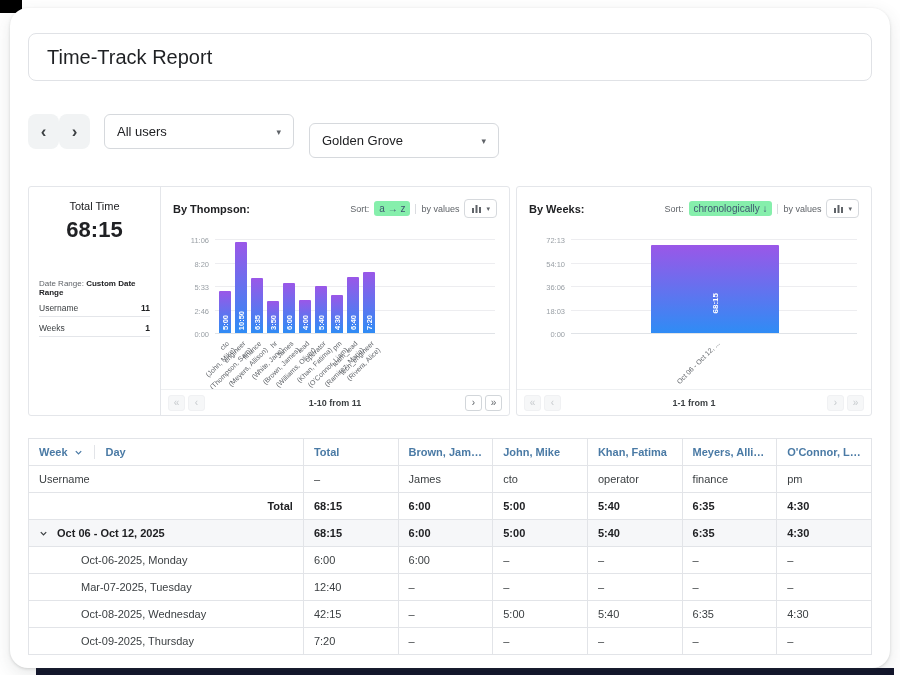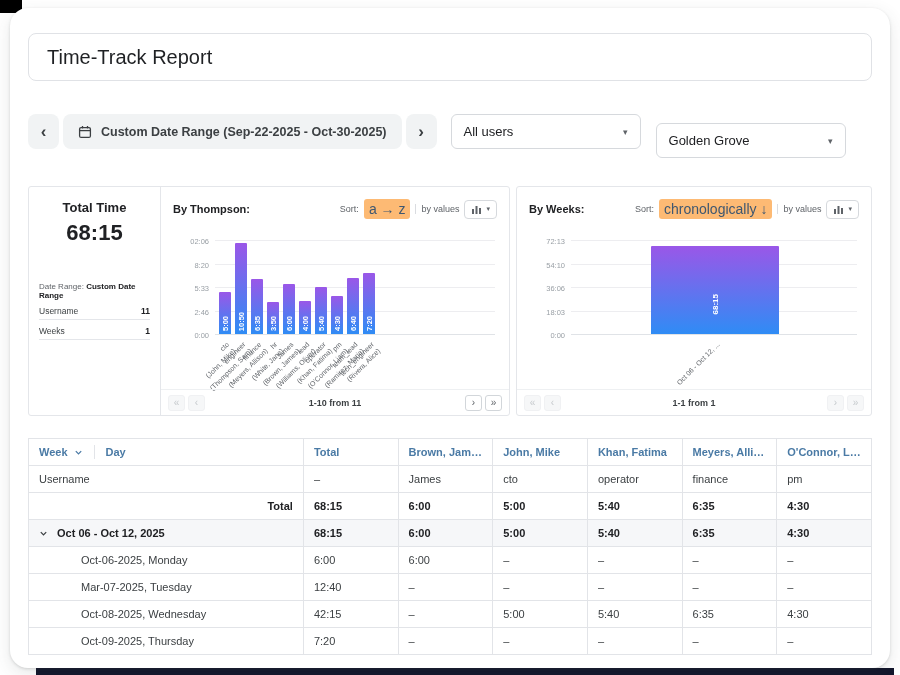--- a/index.html
+++ b/index.html
@@ -21,33 +21,33 @@
   .select{height:35px;border:1px solid #d6d9dd;border-radius:6px;display:flex;align-items:center;
           width:190px;box-sizing:border-box;padding:0 12px;font-size:13px;color:#202124;background:#fff;}
   .select .caret{margin-left:auto;font-size:9px;color:#5f6368;}
   .sel-1{margin-left:14px;} .sel-2{margin-left:15px;margin-top:18px;}
   
   .charts-row{display:flex;gap:6px;margin:37px 18px 0;height:230px;}
   .panel{border:1px solid #e4e6ea;border-radius:3px;background:#fff;box-sizing:border-box;display:flex;}
   .panel-a{flex:0 0 482px;}
   .panel-b{flex:1;}
   .summary{width:132px;flex:0 0 132px;border-right:1px solid #e4e6ea;padding:13px 10px;box-sizing:border-box;}
-  .summary-title{text-align:center;font-size:13px;font-weight:700;color:#202124;}
+  .summary-title{text-align:center;font-size:11px;font-weight:400;color:#202124;}
   .summary-total{text-align:center;font-size:22px;font-weight:700;color:#202124;margin-top:5px;}
   .summary-meta{margin-top:36px;font-size:8px;}
   .meta-line{color:#5f6368;}
   .meta-line .meta-value{color:#202124;font-weight:700;}
   .stat-row{display:flex;justify-content:space-between;border-bottom:1px solid #e4e6ea;
             padding:6px 0 3px;font-size:8.5px;color:#3c4043;}
   .stat-row .stat-val{font-weight:700;color:#202124;}
   .chart-col{flex:1;display:flex;flex-direction:column;min-width:0;}
   .chart-header{display:flex;align-items:center;padding:12px 12px 0 12px;}
   .chart-heading{font-size:11px;font-weight:700;color:#202124;white-space:nowrap;}
   .chart-controls{margin-left:auto;display:flex;align-items:center;gap:5px;font-size:9px;color:#5f6368;white-space:nowrap;}
-  .sort-badge{background:#fdba74;color:#3f5770;border-radius:3px;padding:2px 5px;font-size:14px;text-align:right;}
+  .sort-badge{background:#86efac;color:#3f5770;border-radius:3px;padding:2px 5px;font-size:10px;text-align:right;}
   .ctl-div{width:1px;height:10px;background:#dadce0;}
   .icon-btn{border:1px solid #d6d9dd;border-radius:4px;background:#fff;display:flex;align-items:center;
             gap:4px;padding:3px 6px;cursor:pointer;}
   .icon-btn .caret{font-size:7px;color:#5f6368;}
   
   .plot{position:relative;height:94px;margin:22px 14px 0 8px;}
   .gl{position:absolute;left:46px;right:0;height:1px;background:#ededf0;}
   .gl.axis{background:#e0e3e7;}
   .yl{position:absolute;left:0;width:40px;text-align:right;font-size:7.5px;color:#9aa0a6;transform:translateY(50%);}
   .bars{position:absolute;left:50px;right:2px;bottom:1px;top:0;display:flex;align-items:flex-end;}
@@ -99,29 +99,20 @@
   <div class="card">
 
     <div class="title-box">
       <span>Time-Track Report</span>
     </div>
 
     <div class="toolbar">
       <button class="nav-btn">
         <span>‹</span>
       </button>
-      <div class="date-pill">
-        <svg width="14" height="14" viewBox="0 0 14 14" fill="none" stroke="#3c4043" stroke-width="1.3">
-          <rect x="1.6" y="2.6" width="10.8" height="9.8" rx="1.5"></rect>
-          <line x1="1.6" y1="5.6" x2="12.4" y2="5.6"></line>
-          <line x1="4.5" y1="1" x2="4.5" y2="3.4"></line>
-          <line x1="9.5" y1="1" x2="9.5" y2="3.4"></line>
-        </svg>
-        <span>Custom Date Range (Sep-22-2025 - Oct-30-2025)</span>
-      </div>
       <button class="nav-btn">
         <span>›</span>
       </button>
       <div class="select sel-1">
         <span>All users</span>
         <span class="caret">▾</span>
       </div>
       <div class="select sel-2">
         <span>Golden Grove</span>
         <span class="caret">▾</span>
@@ -171,21 +162,21 @@
           <div class="plot">
               <div class="gl axis" style="bottom: 0%;"></div>
               <div class="yl" style="bottom: 0%;">0:00</div>
               <div class="gl" style="bottom: 25%;"></div>
               <div class="yl" style="bottom: 25%;">2:46</div>
               <div class="gl" style="bottom: 50%;"></div>
               <div class="yl" style="bottom: 50%;">5:33</div>
               <div class="gl" style="bottom: 75%;"></div>
               <div class="yl" style="bottom: 75%;">8:20</div>
               <div class="gl" style="bottom: 100%;"></div>
-              <div class="yl" style="bottom: 100%;">02:06</div>
+              <div class="yl" style="bottom: 100%;">11:06</div>
               <div class="bars bars-multi">
                 <div class="bar" style="height: 45.045%;">
                   <span class="bar-vlabel">5:00</span>
                 </div>
                 <div class="bar" style="height: 97.5946%;">
                   <span class="bar-vlabel">10:50</span>
                 </div>
                 <div class="bar" style="height: 59.3063%;">
                   <span class="bar-vlabel">6:35</span>
                 </div>

